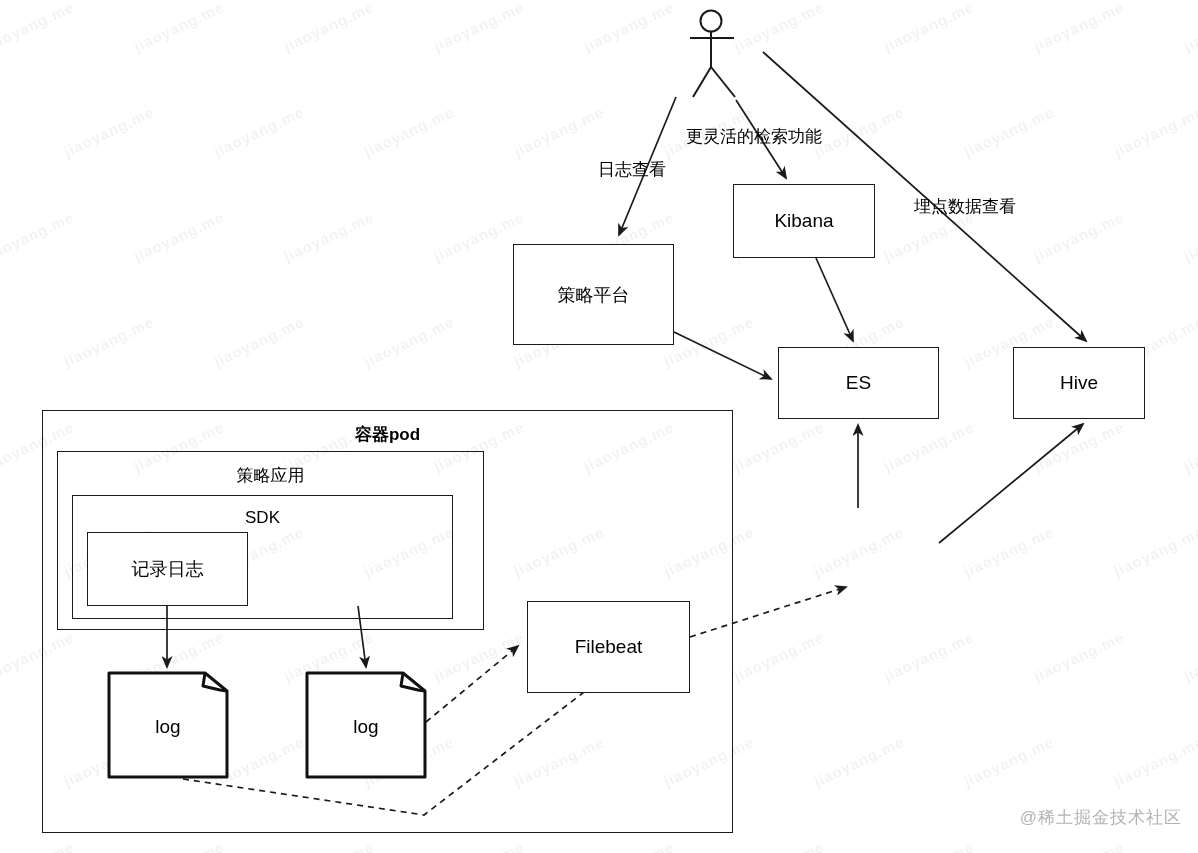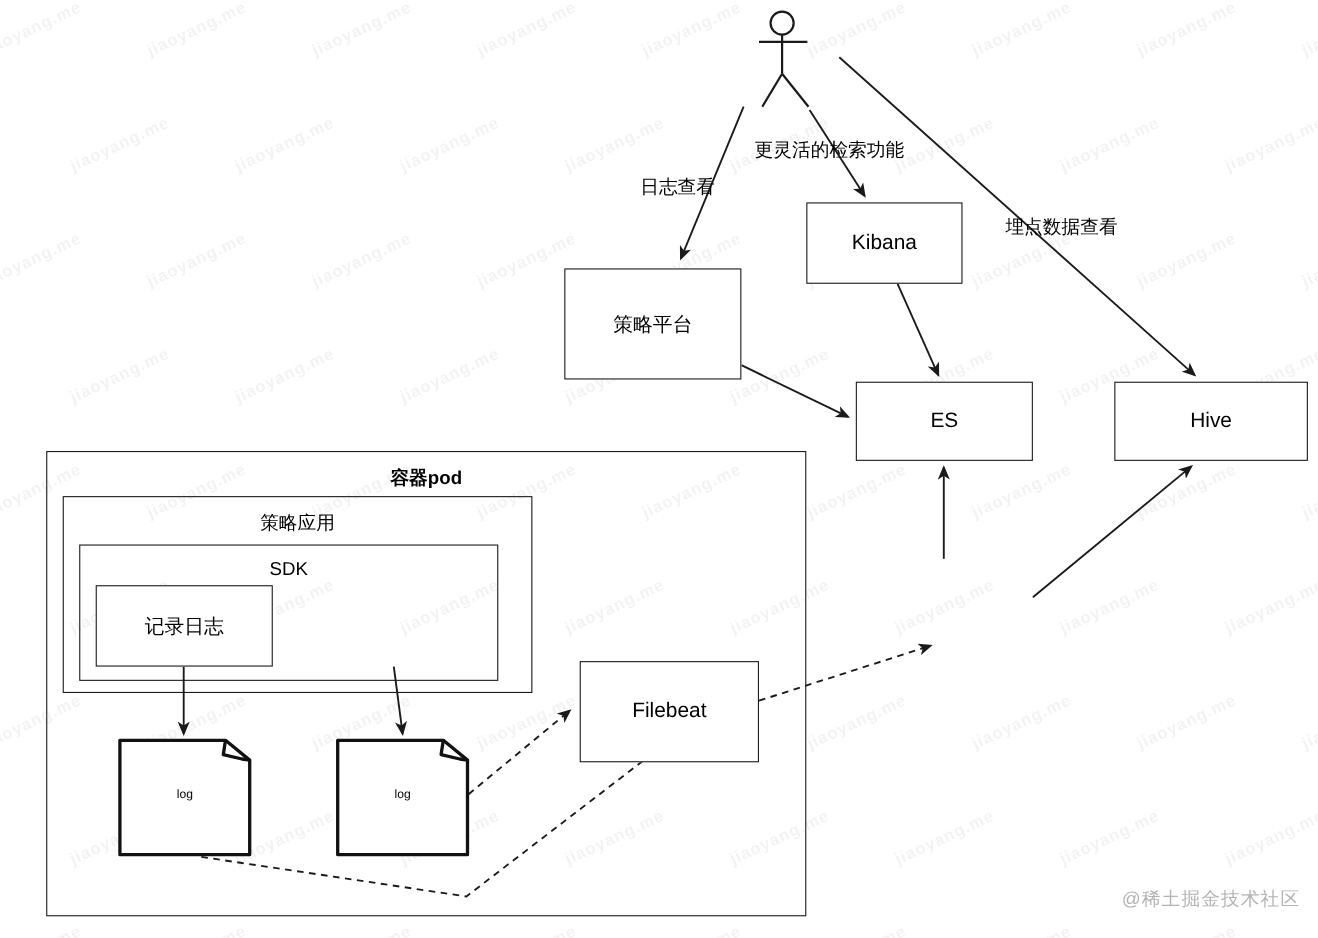--- a/index.html
+++ b/index.html
@@ -26,21 +26,21 @@
     box-sizing:border-box;
   }
   .frame-label{
     position:absolute;width:100%;text-align:center;top:12px;
     font-size:17px;
   }
   .edge-label{
     position:absolute;font-size:17px;white-space:nowrap;background:transparent;
   }
   .log-label{
-    position:absolute;font-size:11px;text-align:center;
+    position:absolute;font-size:19px;text-align:center;
   }
   #overlay{position:absolute;left:0;top:0;width:1198px;height:853px;pointer-events:none;}
   .credit{
     position:absolute;right:16px;top:806px;font-size:17px;color:#b3b3b3;
     letter-spacing:1px;
   }
 </style>
 </head>
 <body>
 
@@ -193,31 +193,31 @@
     </div>
 
   <div class="node" style="left:733px;top:184px;width:142px;height:74px;">
       <span>Kibana</span>
     </div>
 
   <div class="node" style="left:778px;top:347px;width:161px;height:72px;">
       <span>ES</span>
     </div>
 
-  <div class="node" style="left:1013px;top:347px;width:176px;height:72px;">
+  <div class="node" style="left:1013px;top:347px;width:132px;height:72px;">
       <span>Hive</span>
     </div>
 
 
   <div class="node" style="left:527px;top:601px;width:163px;height:92px;">
       <span>Filebeat</span>
     </div>
 
   <div class="log-label" style="left:109px;top:716px;width:118px;">log</div>
   <div class="log-label" style="left:307px;top:716px;width:118px;">log</div>
 
-  <div class="edge-label" style="left:582px;top:158px;">日志查看</div>
+  <div class="edge-label" style="left:598px;top:158px;">日志查看</div>
   <div class="edge-label" style="left:686px;top:125px;">更灵活的检索功能</div>
   <div class="edge-label" style="left:914px;top:195px;">埋点数据查看</div>
 
   <div class="credit">@稀土掘金技术社区</div>
 
 </div>
 
 </body></html>

